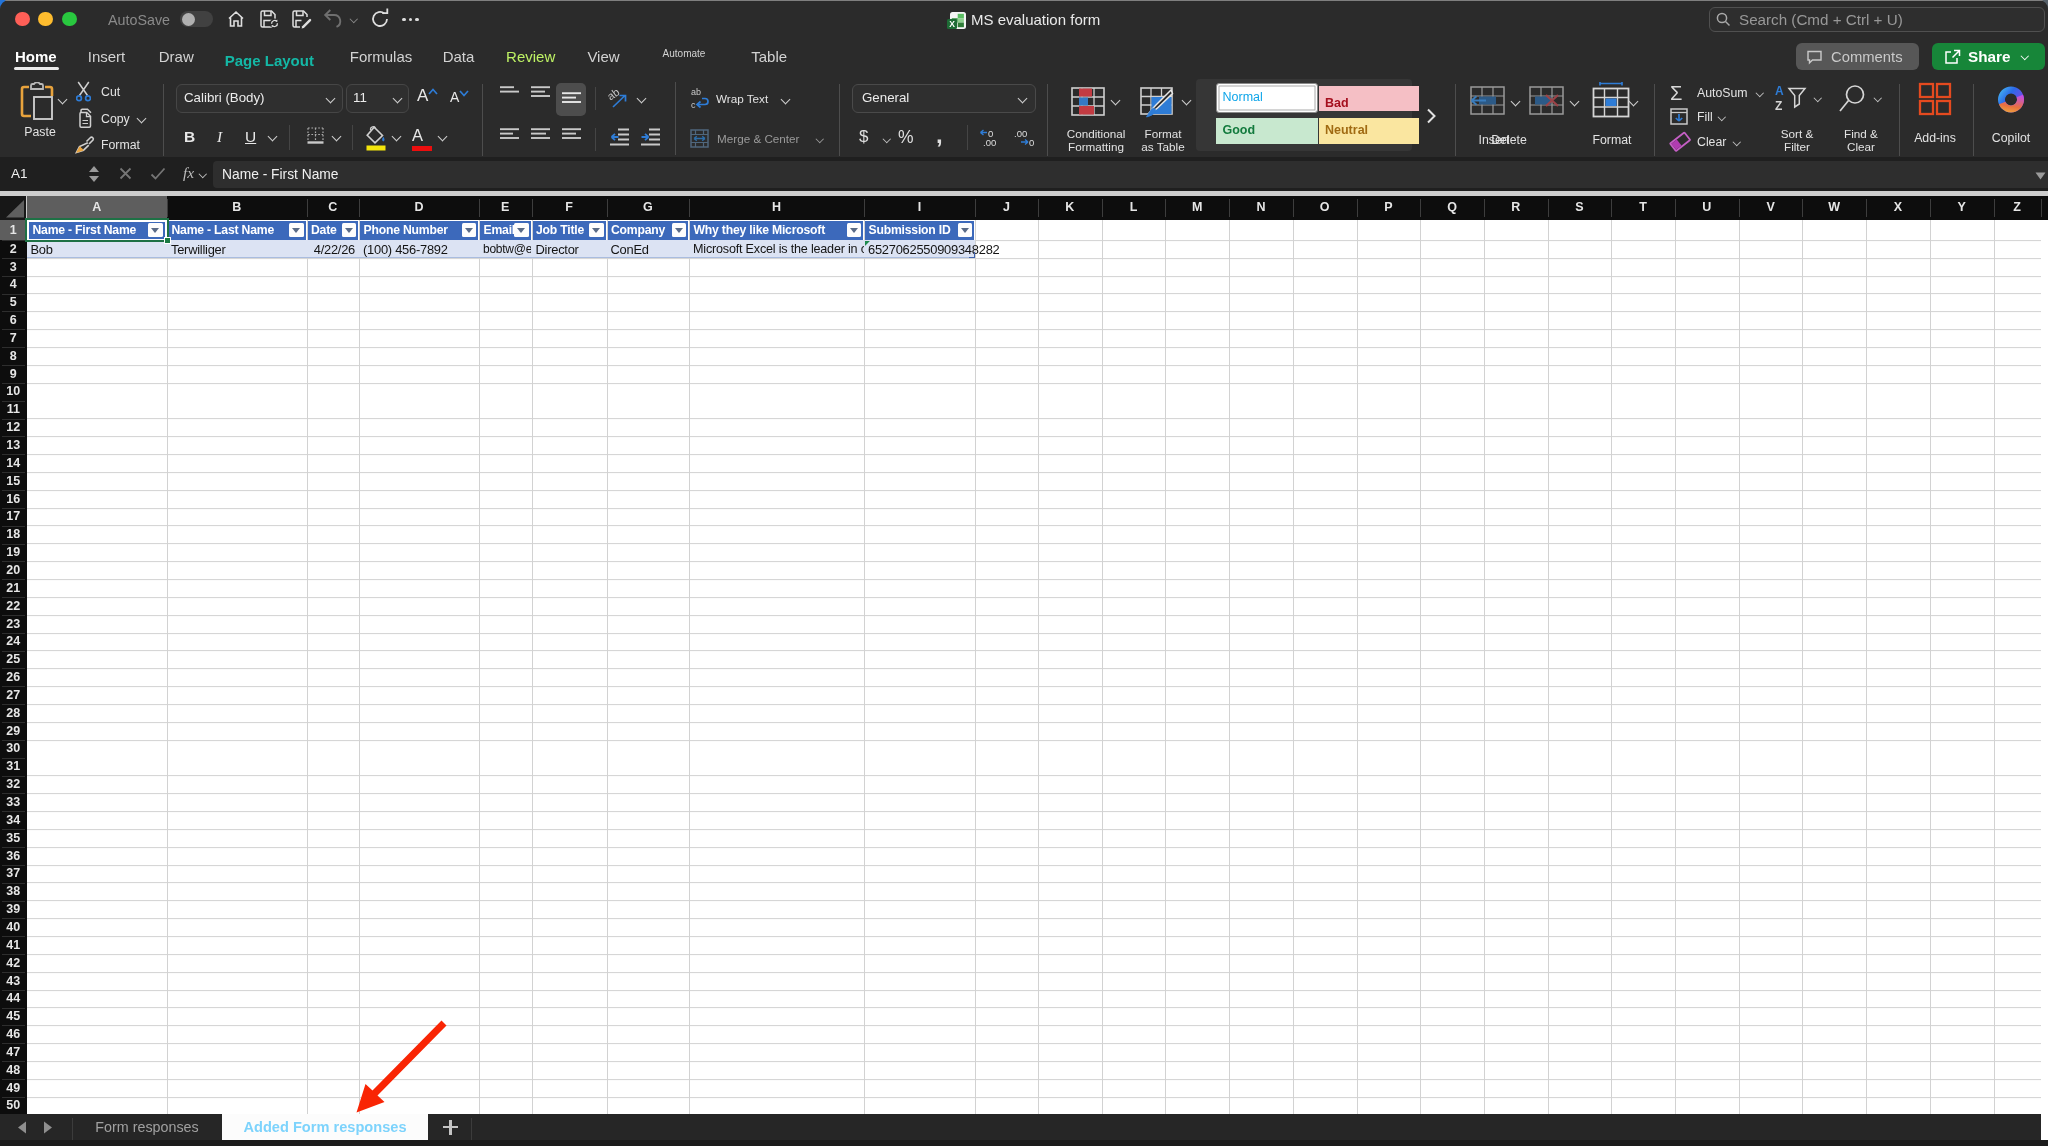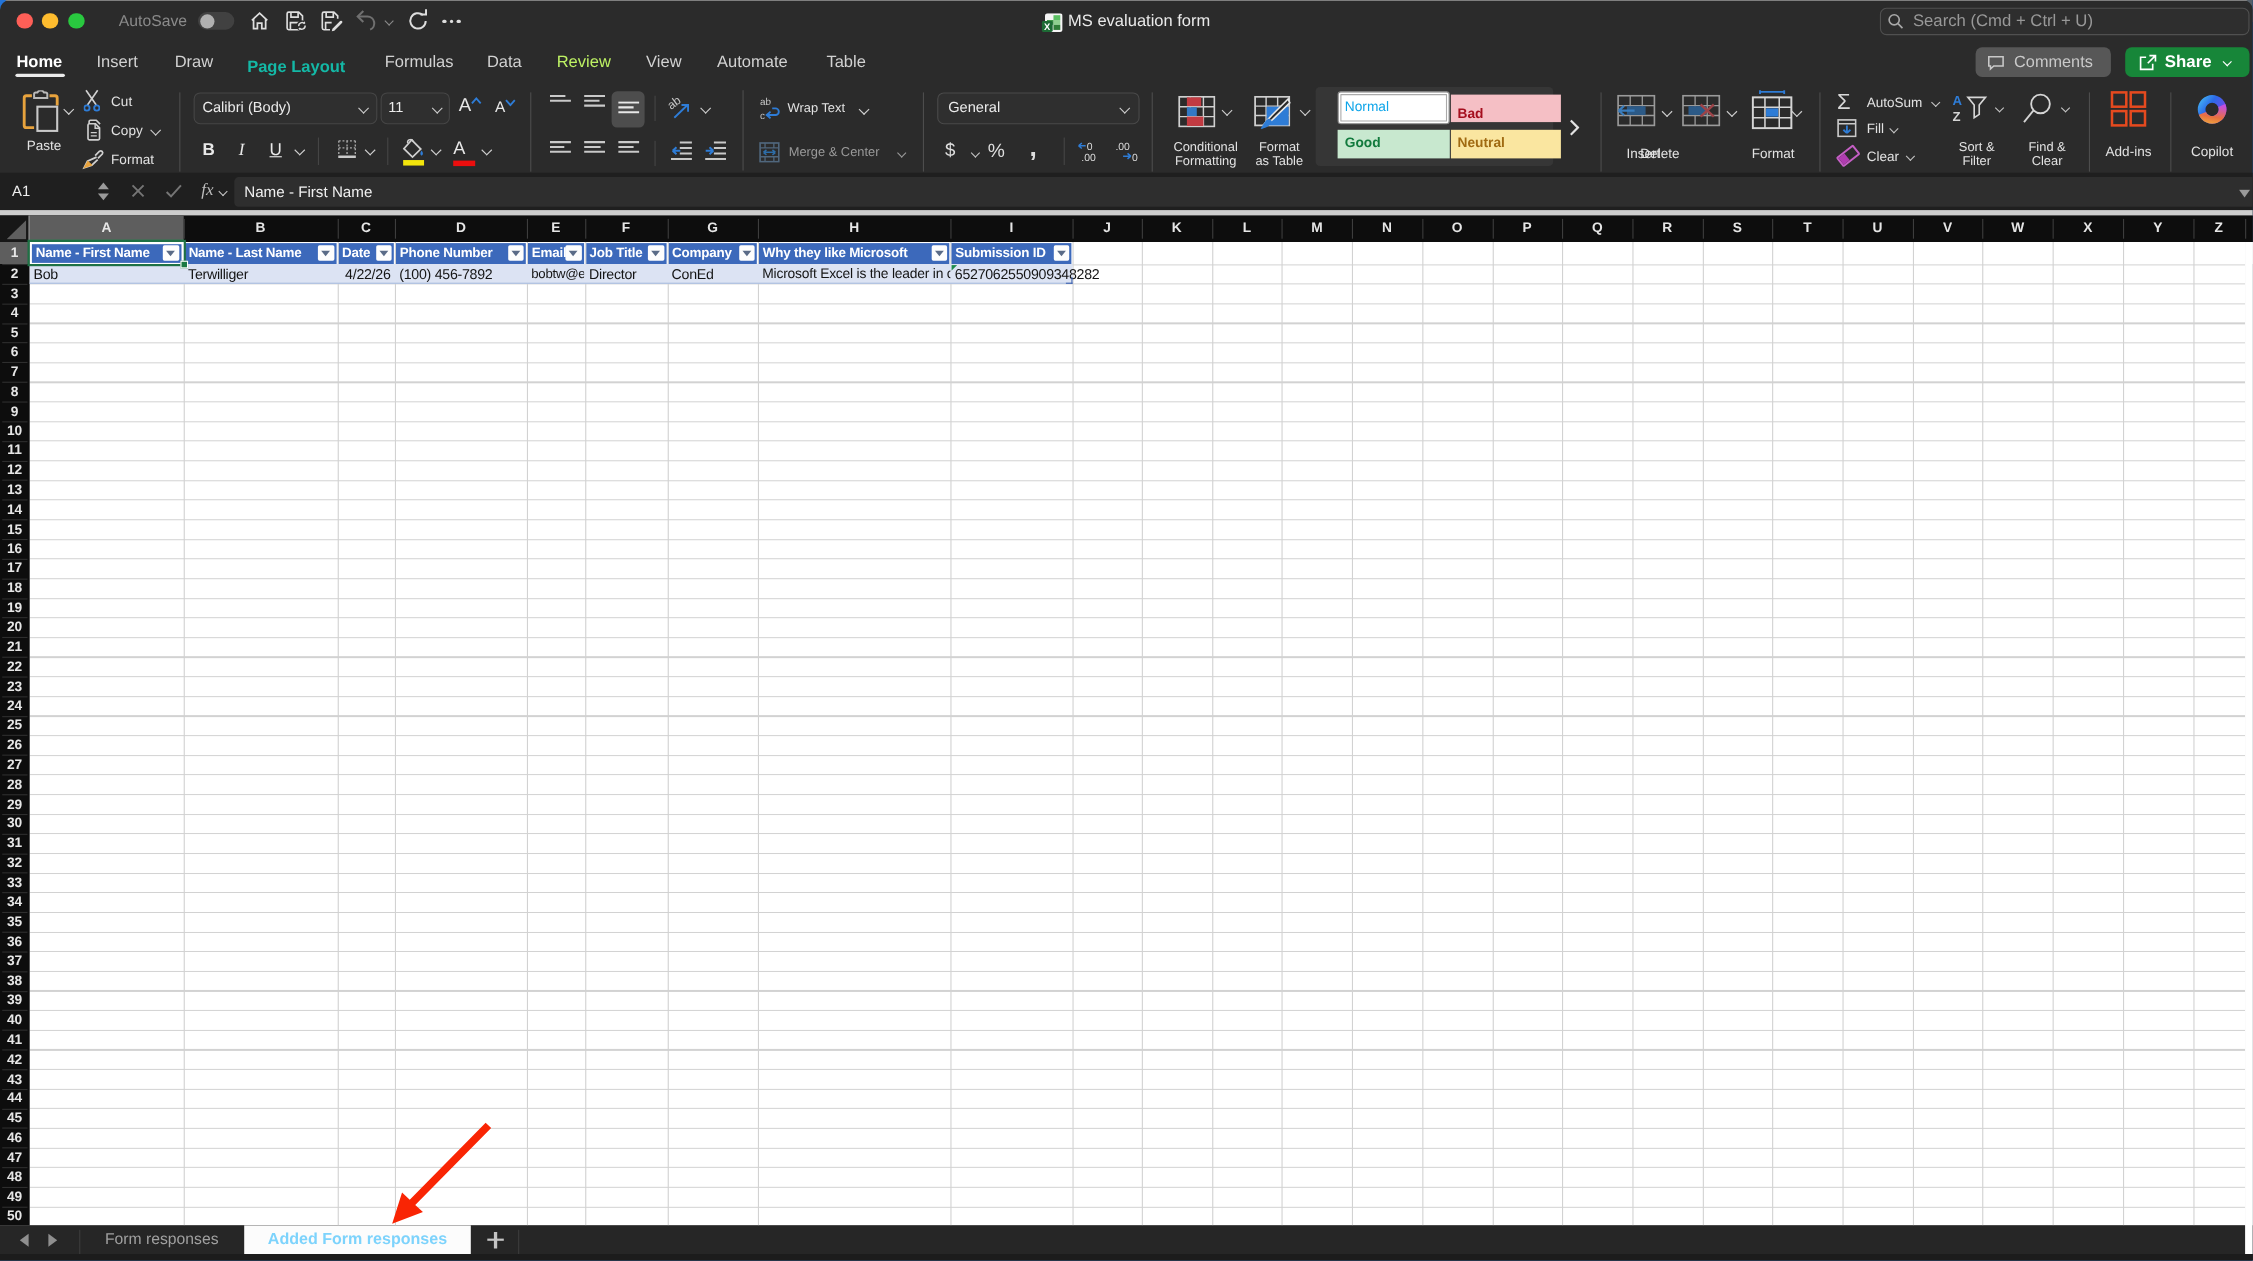--- a/index.html
+++ b/index.html
@@ -76,21 +76,21 @@
   </svg>
 <div class="abs" style="left:1739px;top:11px;color:#989898;font-size:15.2px;font-weight:500">Search (Cmd + Ctrl + U)</div>
 <div class="abs" style="left:35.8px;top:48px;transform:translateX(-50%);color:#ffffff;font-size:15px;font-weight:700">Home</div>
 <div class="abs" style="left:106.5px;top:48px;transform:translateX(-50%);color:#d2d2d2;font-size:15px;font-weight:400">Insert</div>
 <div class="abs" style="left:176.3px;top:48px;transform:translateX(-50%);color:#d2d2d2;font-size:15px;font-weight:400">Draw</div>
 <div class="abs" style="left:269.3px;top:52px;transform:translateX(-50%);color:#14b8a6;font-size:15px;font-weight:700">Page Layout</div>
 <div class="abs" style="left:381px;top:48px;transform:translateX(-50%);color:#d2d2d2;font-size:15px;font-weight:400">Formulas</div>
 <div class="abs" style="left:458.5px;top:48px;transform:translateX(-50%);color:#d2d2d2;font-size:15px;font-weight:400">Data</div>
 <div class="abs" style="left:530.7px;top:48px;transform:translateX(-50%);color:#bef264;font-size:15px;font-weight:400">Review</div>
 <div class="abs" style="left:603.5px;top:48px;transform:translateX(-50%);color:#d2d2d2;font-size:15px;font-weight:400">View</div>
-<div class="abs" style="left:684px;top:48px;transform:translateX(-50%);color:#d2d2d2;font-size:15px;font-weight:400">Automate</div>
+<div class="abs" style="left:684px;top:48px;transform:translateX(-50%);color:#d2d2d2;font-size:10px;font-weight:400">Automate</div>
 <div class="abs" style="left:769.2px;top:48px;transform:translateX(-50%);color:#d2d2d2;font-size:15px;font-weight:400">Table</div>
 <div class="abs" style="left:13.7px;top:66.5px;width:45px;height:3.6px;background:#ececec;border-radius:2px"></div>
 <div class="abs" style="left:1796px;top:43px;width:123px;height:27px;border-radius:6px;background:#575757"></div>
 <svg class="abs" style="left:1806px;top:49px" width="17" height="16" viewBox="0 0 17 16">
 <path d="M2 2.5 H15 V11 H6.5 L3.5 13.8 V11 H2 Z" fill="none" stroke="#c9c9c9" stroke-width="1.4"></path>
   </svg>
 <div class="abs" style="left:1831px;top:48.5px;color:#c9c9c9;font-size:14.8px">Comments</div>
 <div class="abs" style="left:1931.5px;top:43px;width:113.5px;height:27px;border-radius:6px;background:#178639"></div>
 <svg class="abs" style="left:1943px;top:48px" width="19" height="18" viewBox="0 0 19 18">
 <path d="M8 4 H3 V15 H14 V10" fill="none" stroke="#fff" stroke-width="1.5"></path>

